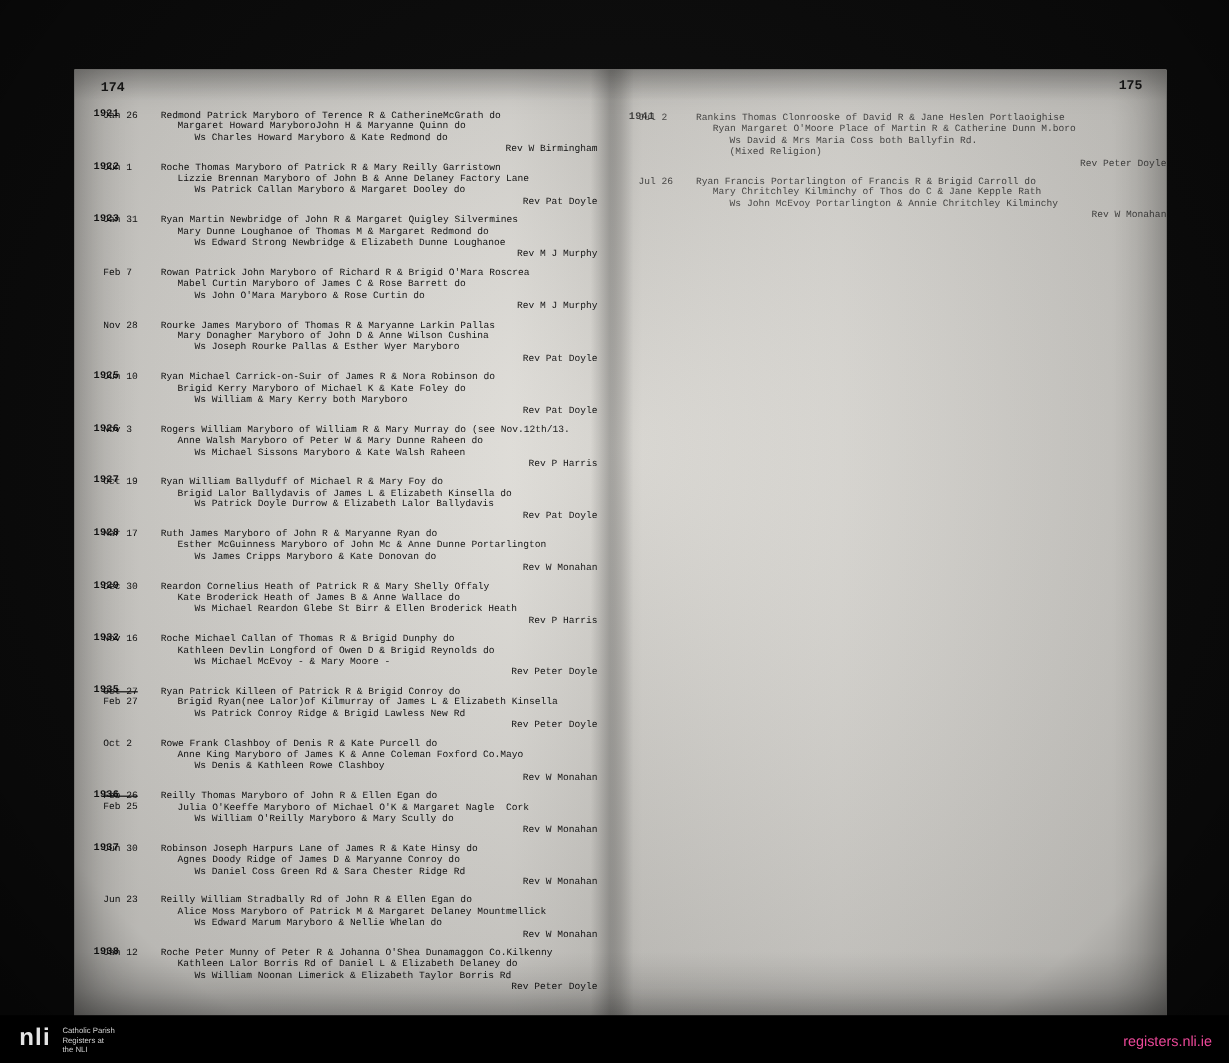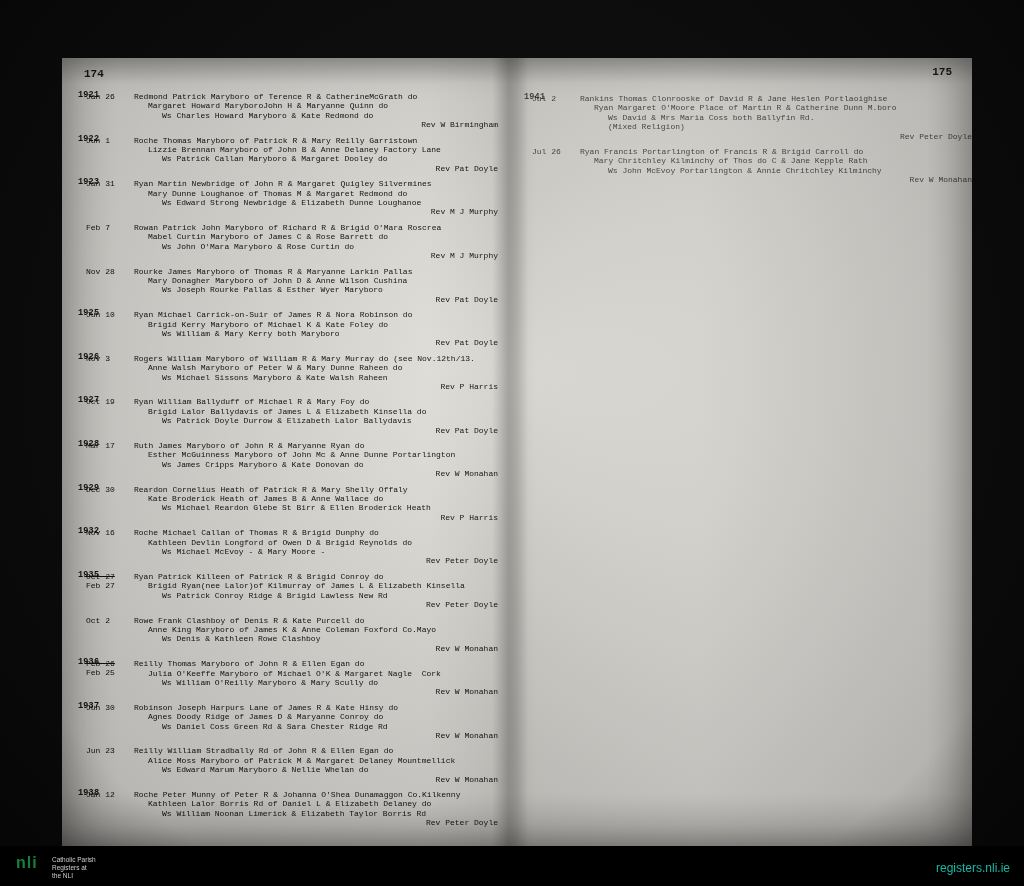--- a/index.html
+++ b/index.html
@@ -44,23 +44,23 @@
   .ln.i1{padding-left:14px;}
   .ln.i2{padding-left:28px;}
   .strike{text-decoration:line-through;}
 
   
   #rightcol .ln,#rightcol .date,#rightcol .yr span{color:#1a1a1a;opacity:.78;}
 
   
   #footer{position:absolute;left:0;bottom:0;width:1024px;height:40px;background:#000;}
   #logo{position:absolute;left:16px;bottom:8px;width:26px;height:24px;}
-  #logo .bars{font-family:"Liberation Sans",sans-serif;font-size:16px;color:#15803d;font-weight:bold;letter-spacing:1px;}
+  #logo .bars{font-family:"Liberation Sans",sans-serif;font-size:20px;color:#e5e5e5;font-weight:bold;letter-spacing:1px;}
   #nlitext{position:absolute;left:52px;bottom:6px;font-family:"Liberation Sans",sans-serif;font-size:6.5px;color:#cfcfcf;line-height:8px;}
-  #regs{position:absolute;right:14px;bottom:11px;font-family:"Liberation Sans",sans-serif;font-size:12px;color:#14b8a6;}
+  #regs{position:absolute;right:14px;bottom:11px;font-family:"Liberation Sans",sans-serif;font-size:12px;color:#ec4899;}
 
   
   #grain{position:absolute;left:0;top:0;width:1024px;height:886px;pointer-events:none;
          background:radial-gradient(circle at 50% 42%,rgba(255,255,255,.03) 0%,rgba(0,0,0,.18) 78%,rgba(0,0,0,.55) 100%);}
 </style>
 </head>
 <body>
 
 <div id="scan">
   <div id="frame">

